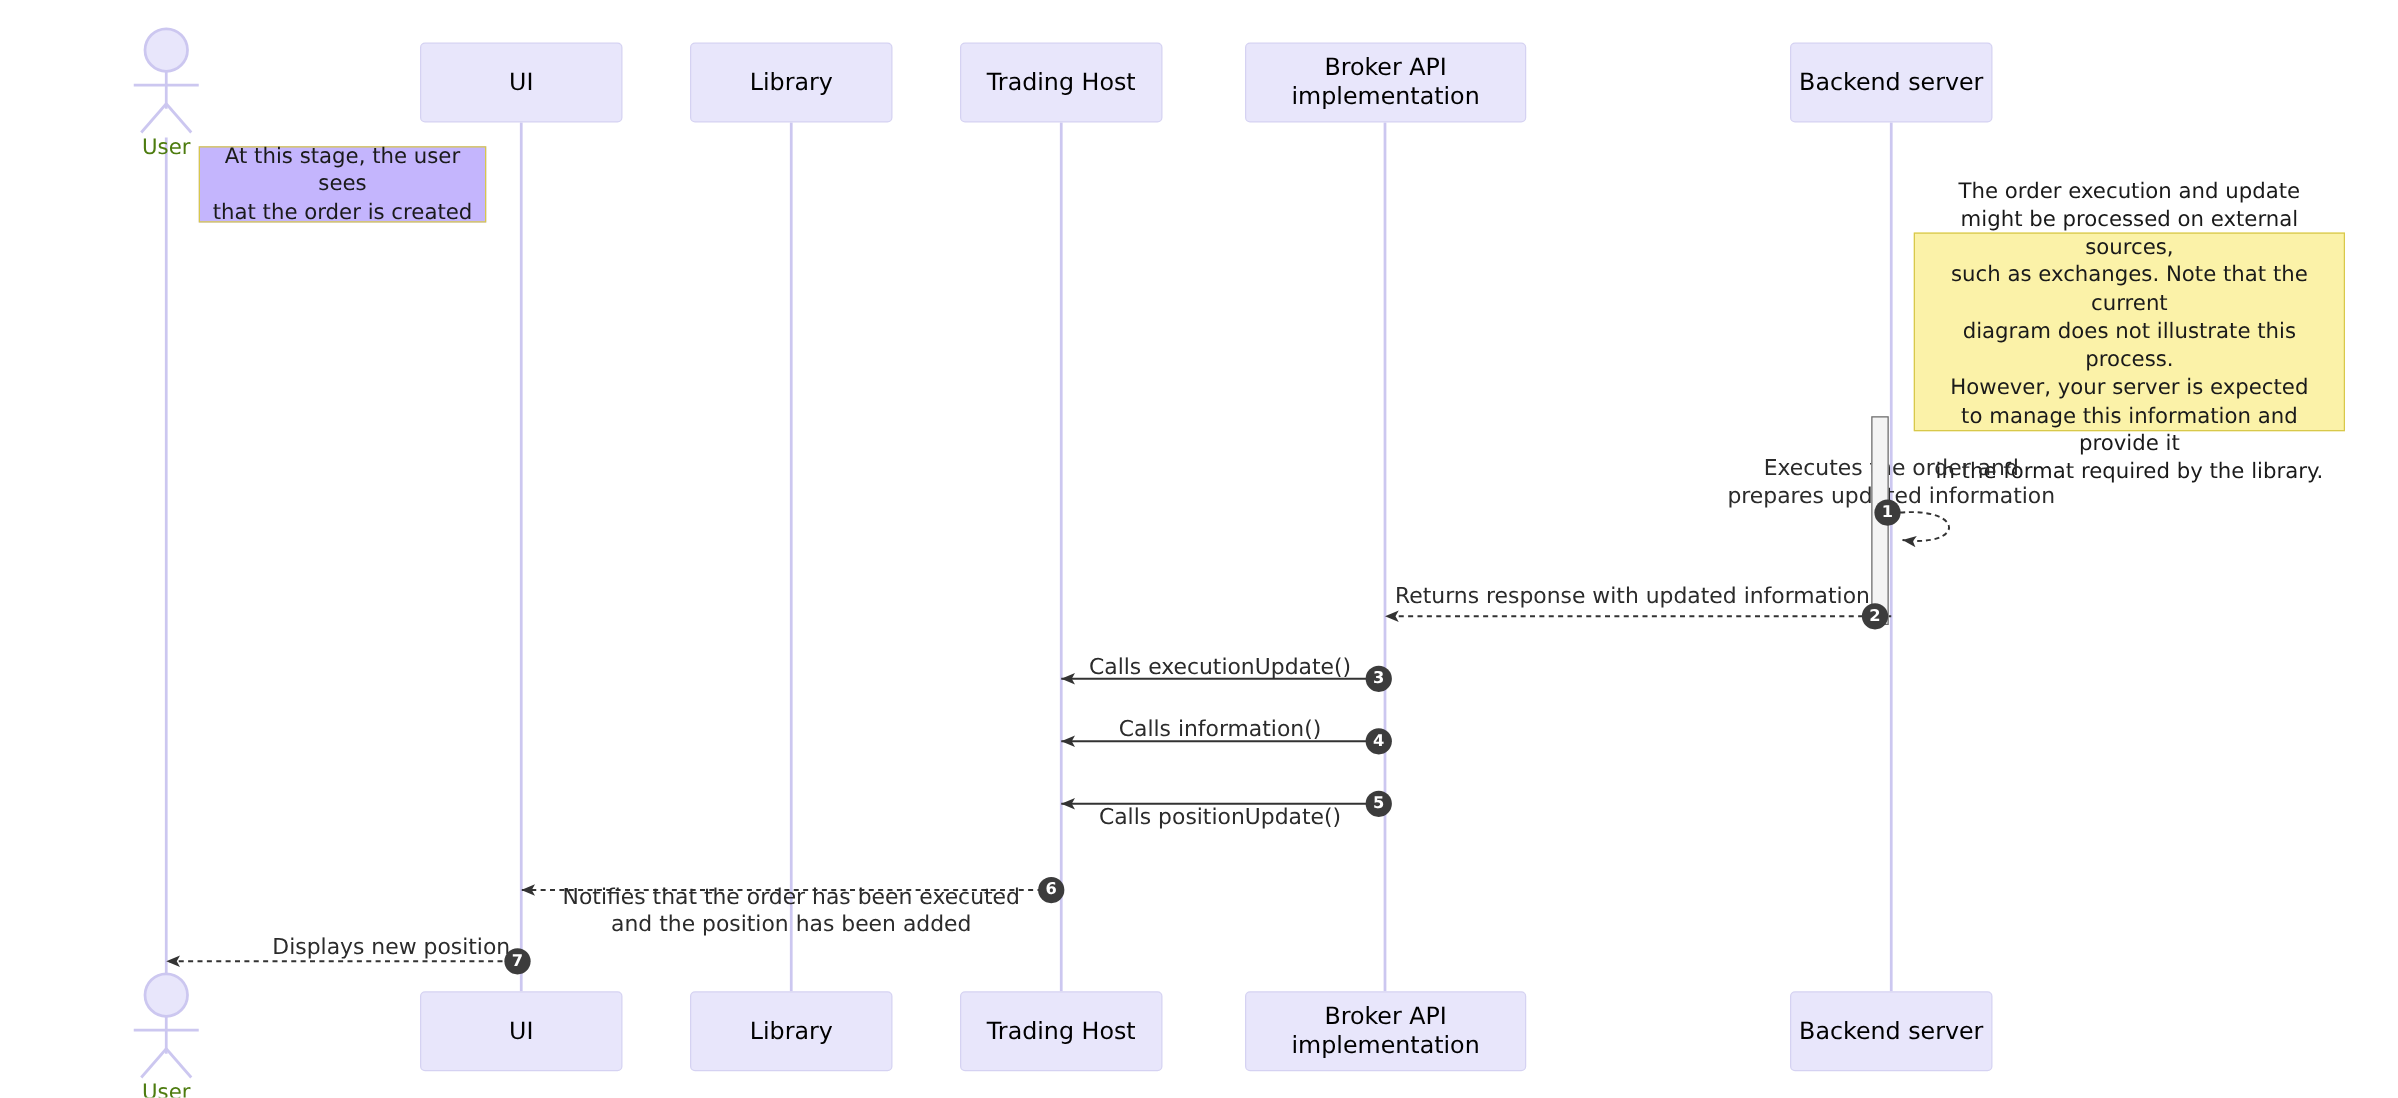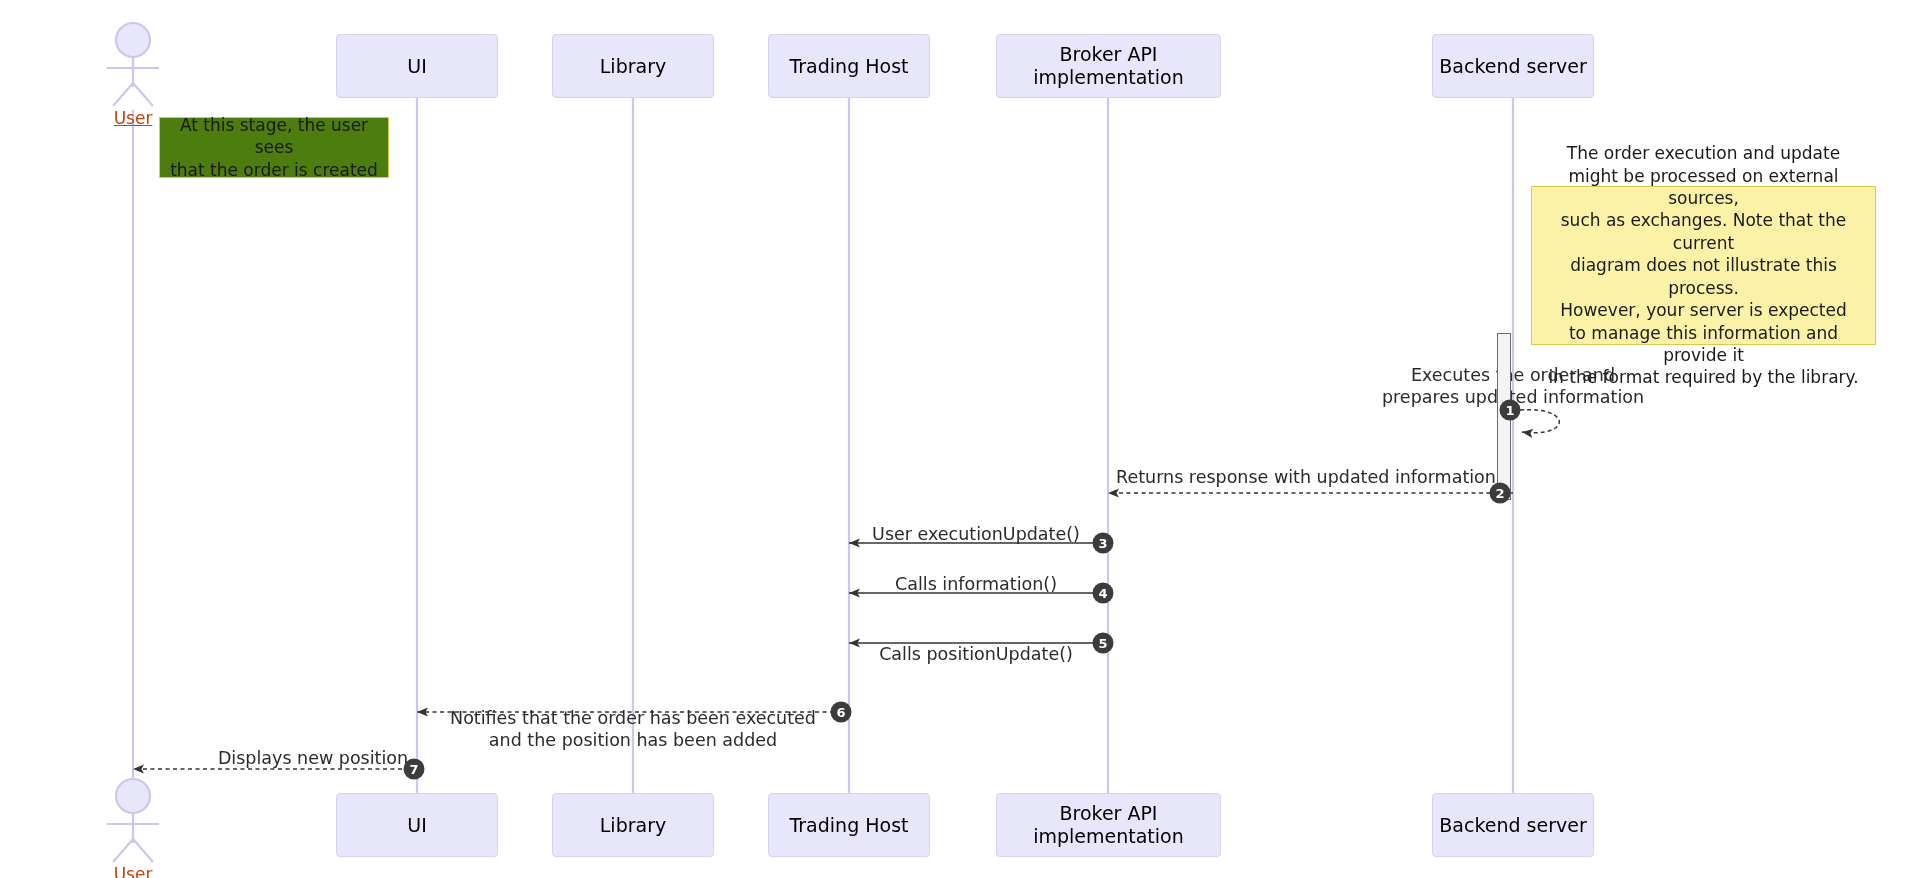--- a/index.html
+++ b/index.html
@@ -63,26 +63,25 @@
     color: #2b2b2b;
     font-size: 17.5px;
     font-family: "DejaVu Sans", sans-serif;
     text-align: center;
     line-height: 1.25;
     white-space: pre-line;
     transform: translateX(-50%);
   }
   .actor-label {
     position: absolute;
-    color: #c2410c;
+    color: #4d7c0f;
     font-size: 17px;
     font-family: "DejaVu Sans", sans-serif;
     text-align: center;
     transform: translateX(-50%);
-    text-decoration: underline;
   }
   .seq-badge {
     position: absolute;
     width: 21px;
     height: 21px;
     border-radius: 50%;
     background: #3c3c3c;
     color: #ffffff;
     font-size: 13px;
     font-family: "DejaVu Sans", sans-serif;
@@ -152,35 +151,35 @@
       <div class="participant-box" style="left: 552px; top: 34px; width: 162px; height: 64px; background: rgb(232, 230, 251); border-color: rgb(213, 210, 242);">Library</div>
       <div class="participant-box" style="left: 552px; top: 793px; width: 162px; height: 64px; background: rgb(232, 230, 251); border-color: rgb(213, 210, 242);">Library</div>
       <div class="participant-box" style="left: 768px; top: 34px; width: 162px; height: 64px; background: rgb(232, 230, 251); border-color: rgb(213, 210, 242);">Trading Host</div>
       <div class="participant-box" style="left: 768px; top: 793px; width: 162px; height: 64px; background: rgb(232, 230, 251); border-color: rgb(213, 210, 242);">Trading Host</div>
       <div class="participant-box" style="left: 996px; top: 34px; width: 225px; height: 64px; background: rgb(232, 230, 251); border-color: rgb(213, 210, 242);">Broker API implementation</div>
       <div class="participant-box" style="left: 996px; top: 793px; width: 225px; height: 64px; background: rgb(232, 230, 251); border-color: rgb(213, 210, 242);">Broker API implementation</div>
       <div class="participant-box" style="left: 1432px; top: 34px; width: 162px; height: 64px; background: rgb(232, 230, 251); border-color: rgb(213, 210, 242);">Backend server</div>
       <div class="participant-box" style="left: 1432px; top: 793px; width: 162px; height: 64px; background: rgb(232, 230, 251); border-color: rgb(213, 210, 242);">Backend server</div>
     </div>
   <div id="notes-layer">
-      <div class="note-box" style="left: 159px; top: 117px; width: 230px; height: 61px; background: #4d7c0f; border-color: rgb(216, 200, 75);">At this stage, the user sees
+      <div class="note-box" style="left: 159px; top: 117px; width: 230px; height: 61px; background: #c4b5fd; border-color: rgb(216, 200, 75);">At this stage, the user sees
 that the order is created</div>
       <div class="note-box" style="left: 1531px; top: 186px; width: 345px; height: 159px; background: rgb(251, 242, 168); border-color: rgb(216, 200, 75); text-align: center;">The order execution and update
 might be processed on external sources,
 such as exchanges. Note that the current
 diagram does not illustrate this process.
 However, your server is expected
 to manage this information and provide it
 in the format required by the library.</div>
     </div>
   <div id="labels-layer">
       <div class="msg-label" style="left: 1513px; top: 365px;">Executes the order and
 prepares updated information</div>
       <div class="msg-label" style="left: 1306px; top: 467px;">Returns response with updated information</div>
-      <div class="msg-label" style="left: 976px; top: 524px;">User executionUpdate()</div>
+      <div class="msg-label" style="left: 976px; top: 524px;">Calls executionUpdate()</div>
       <div class="msg-label" style="left: 976px; top: 574px;">Calls information()</div>
       <div class="msg-label" style="left: 976px; top: 644px;">Calls positionUpdate()</div>
       <div class="msg-label" style="left: 633px; top: 683px; margin-top: 25px;">Notifies that the order has been executed
 and the position has been added</div>
       <div class="msg-label" style="left: 275px; top: 748px; margin-left: 38px;">Displays new position</div>
     </div>
   <div id="activations-layer">
       <div class="activation" style="left: 1497px; top: 333px; width: 14px; height: 167px; background: rgb(244, 244, 244); border-color: rgb(107, 107, 107);"></div>
     </div>
   <div id="badges-layer">

